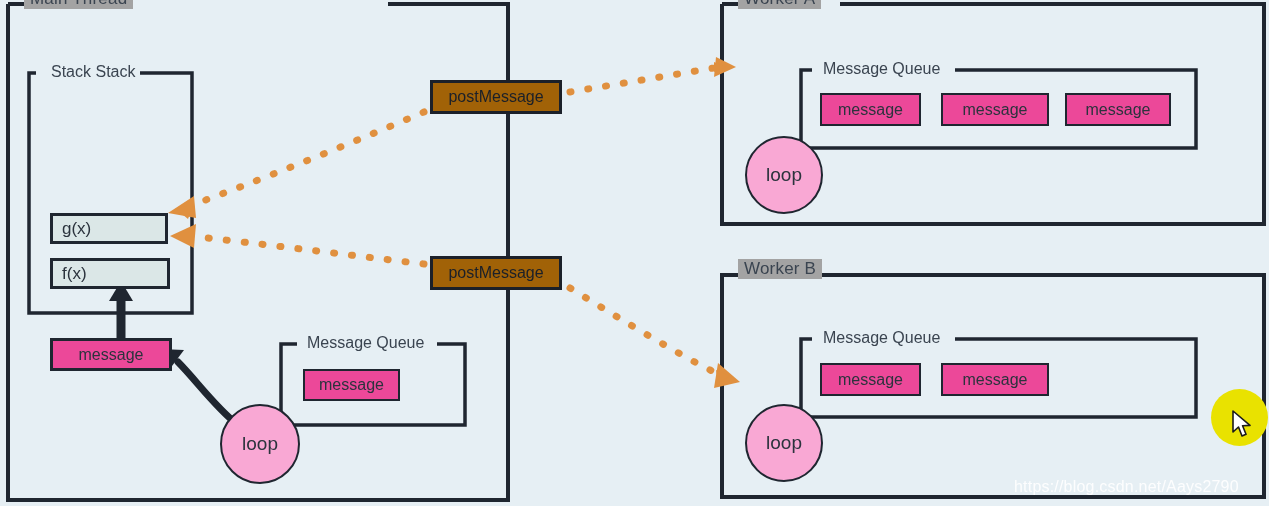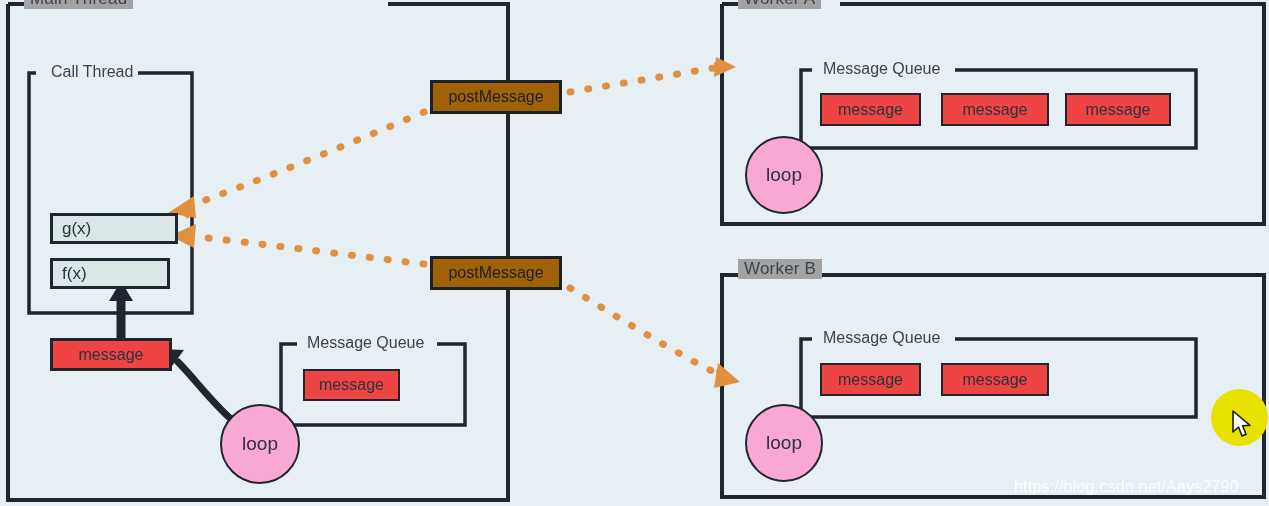--- a/index.html
+++ b/index.html
@@ -50,21 +50,21 @@
     position: absolute;
     font-size: 16px;
     color: #3a4450;
     white-space: nowrap;
     background: #e6eff4;
     padding: 0 5px;
   }
 
   .msg-box {
     position: absolute;
-    background: #ef4444;
+    background: #ec4899;
     border: 2.5px solid #1f2630;
     display: flex;
     align-items: center;
     justify-content: center;
     font-size: 16px;
     color: #2b333d;
     box-sizing: border-box;
   }
 
   .stack-frame {
@@ -196,23 +196,23 @@
   </svg>
 
   <div class="layer">
 
     <div class="panel-label" style="left:24px; top:-11px;">Main Thread</div>
 
     <div class="panel-label" style="left:738px; top:-11px;">Worker A</div>
 
     <div class="panel-label" style="left:738px; top:259px;">Worker B</div>
 
-    <div class="group-label" style="left:46px; top:63px;">Call Thread</div>
-
-    <div class="stack-frame" style="left:50px; top:213px; width:128px; height:31px;">g(x)</div>
+    <div class="group-label" style="left:46px; top:63px;">Stack Stack</div>
+
+    <div class="stack-frame" style="left:50px; top:213px; width:118px; height:31px;">g(x)</div>
 
     <div class="stack-frame" style="left:50px; top:258px; width:120px; height:31px;">f(x)</div>
 
     <div class="msg-box" style="left:50px; top:338px; width:122px; height:33px; border-width:3px;">message</div>
 
     <div class="group-label" style="left:302px; top:334px;">Message Queue</div>
 
     <div class="msg-box" style="left:303px; top:369px; width:97px; height:32px;">message</div>
 
     <div class="loop-circle" style="left:220px; top:404px; width:80px; height:80px;">loop</div>

